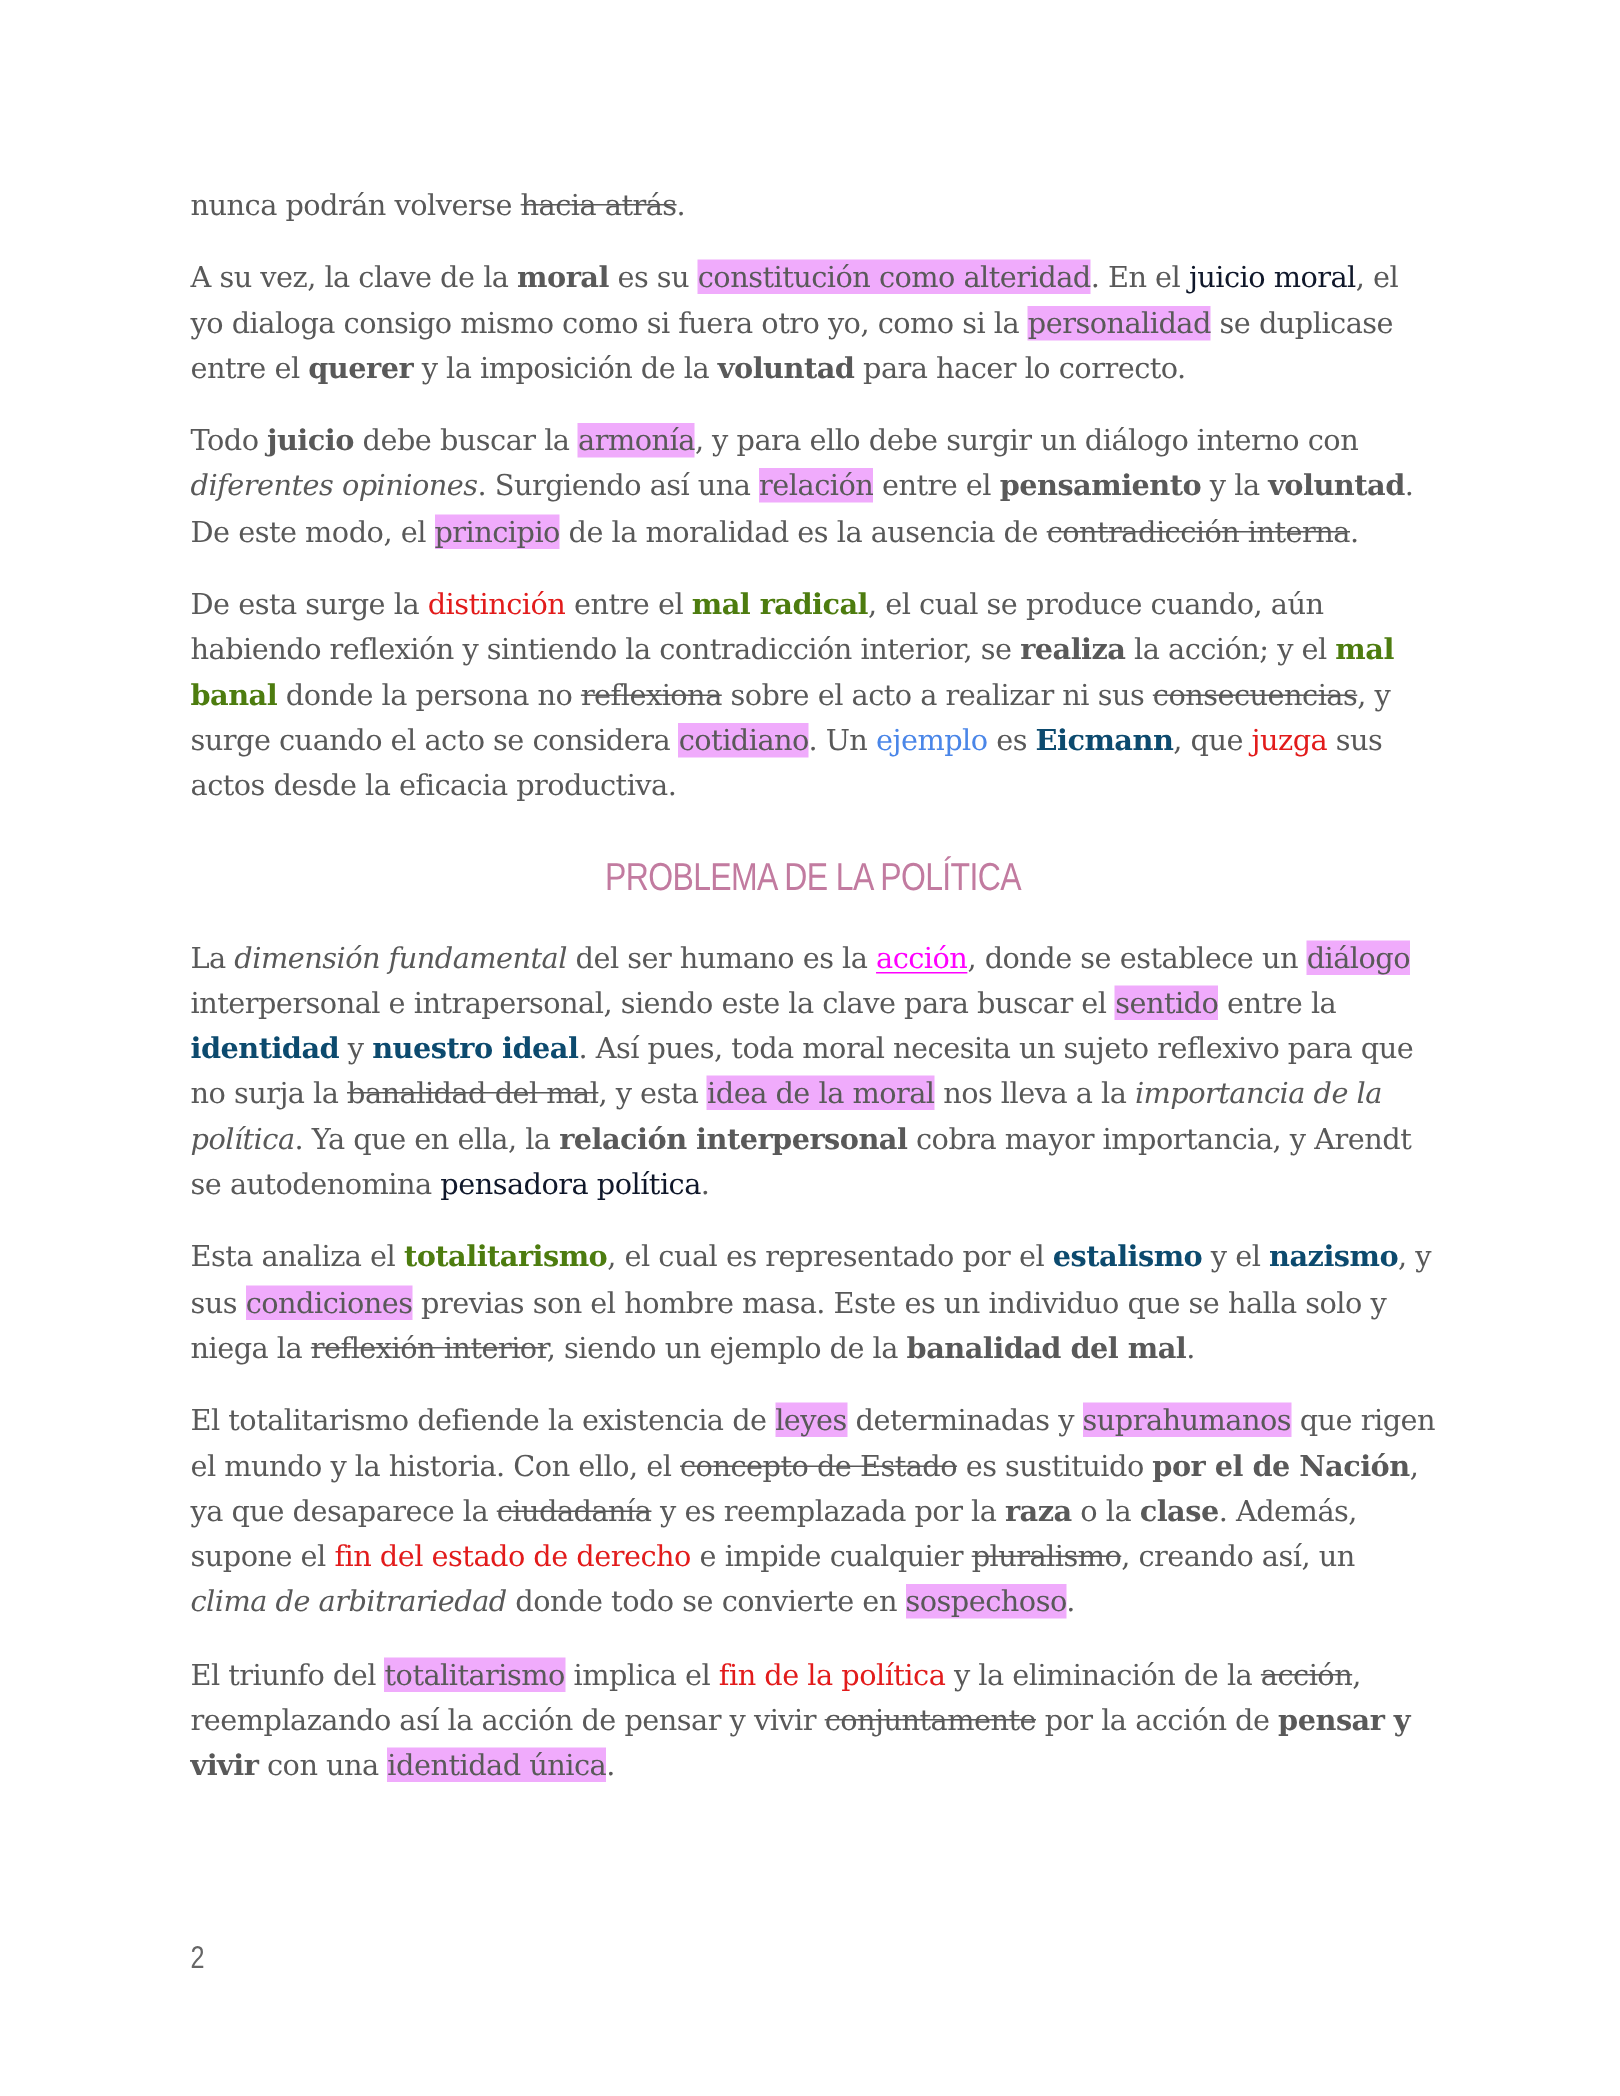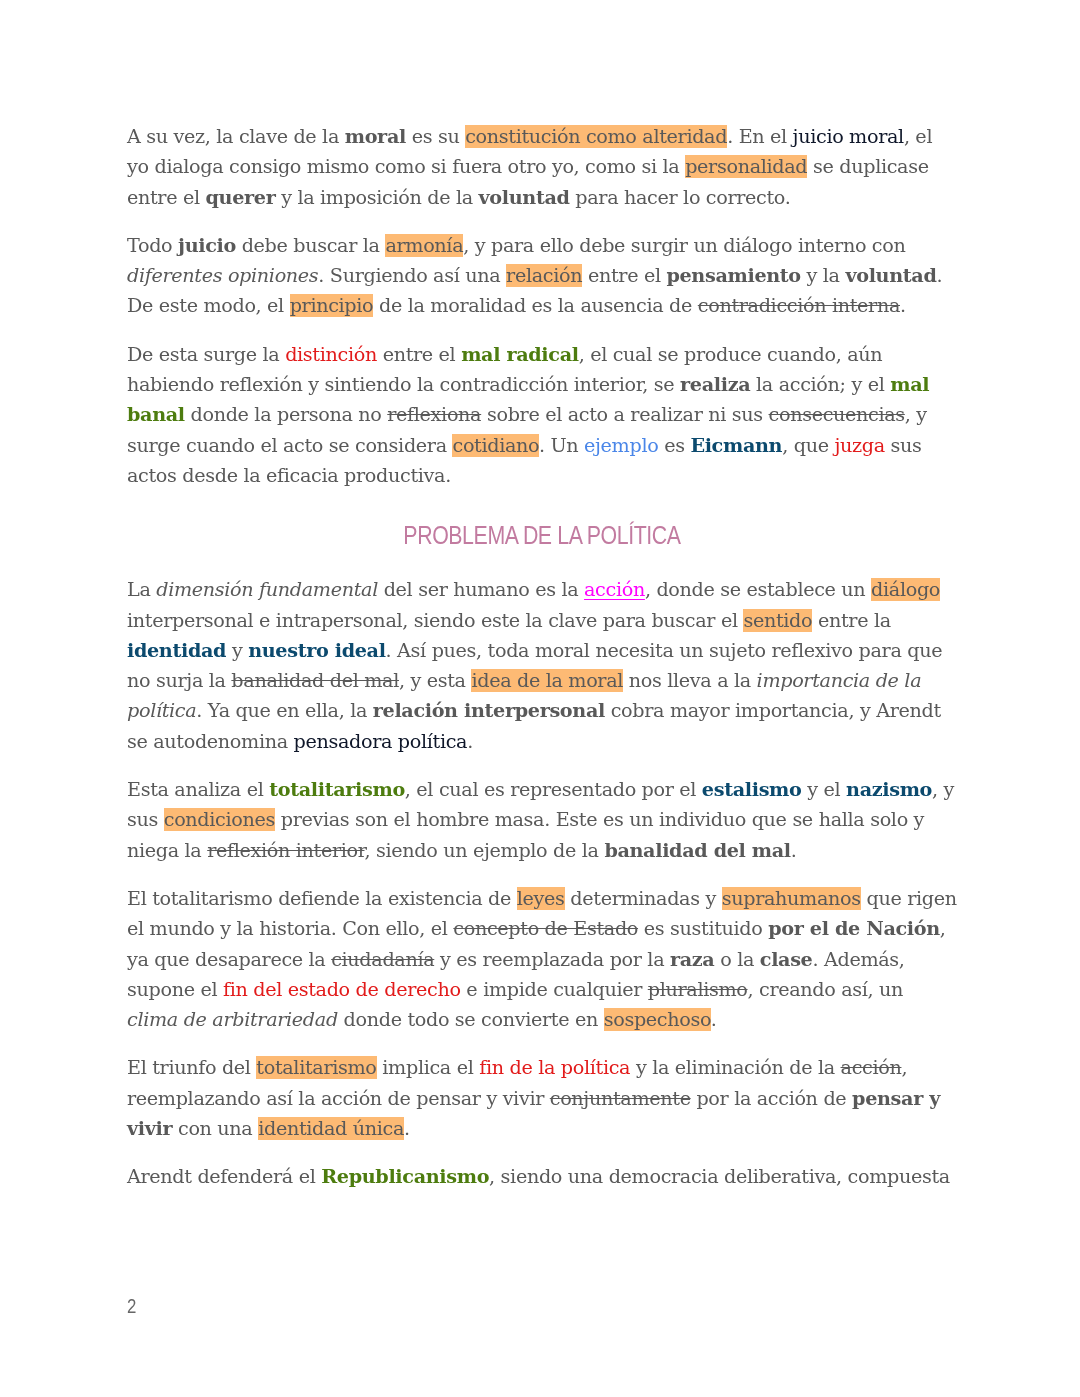--- a/index.html
+++ b/index.html
@@ -6,43 +6,43 @@
   body { width: 1080px; height: 1397px; position: relative; overflow: hidden; }
   .page { position: absolute; left: 127px; top: 122px; width: 830px;
     font-family: "DejaVu Serif", "Liberation Serif", serif; font-size: 19.2px;
     line-height: 30.3px; color: #595959; letter-spacing: -0.35px; word-spacing: 0px; }
   p { margin: 0 0 18px 0; }
   .b { font-weight: bold; }
   .bk { font-weight: bold; color: #0c4a6e; }
   .i { font-style: italic; }
   .u { text-decoration-thickness: 1px; text-underline-offset: 3px; }
   .s { text-decoration: line-through; }
-  .hl { background: #fdba74; }
+  .hl { background: #f0abfc; }
   .mag { color: #0f172a; }
   .magb { color: #4d7c0f; font-weight: bold; }
   .red { color: #e21b1b; }
   .blue { color: #4a86e8; margin-top: 28px; }
   .magu { color: #ff00ff; text-decoration: underline; text-decoration-thickness: 1px; text-underline-offset: 3px; }
   h2 { margin: 24px 0 20px 0; text-align: center; font-family: "Liberation Sans", "DejaVu Sans", sans-serif;
     font-weight: normal; font-size: 26px; color: #c27ba0; letter-spacing: -0.5px; transform: scaleX(0.82);
     line-height: 40px; }
   .pagenum { position: absolute; left: 127px; top: 1294px; font-family: "Liberation Sans", "DejaVu Sans", sans-serif;
     font-size: 21px; color: #666666; transform: scaleX(0.8); transform-origin: left; }
 </style>
 </head>
 <body>
 
 <div class="page">
   <div id="section1">
+      <p><span>nunca podrán volverse </span><span class="s">hacia atrás</span><span>.</span></p>
       <p><span>A su vez, la clave de la </span><span class="b">moral</span><span> es su </span><span class="hl">constitución como alteridad</span><span>. En el </span><span class="mag">juicio moral</span><span>, el yo </span><span class="u">dialoga</span><span> consigo mismo como si </span><span class="u">fuera otro yo</span><span>, como si la </span><span class="hl">personalidad</span><span> se </span><span class="u">duplicase</span><span> entre el </span><span class="b">querer</span><span> y la imposición de la </span><span class="b">voluntad</span><span> para hacer lo </span><span class="u">correcto</span><span>.</span></p>
       <p><span>Todo </span><span class="b">juicio</span><span> debe buscar la </span><span class="hl">armonía</span><span>, y para ello debe surgir un </span><span class="u">diálogo interno</span><span> con </span><span class="i">diferentes opiniones</span><span>. Surgiendo así una </span><span class="hl">relación</span><span> entre el </span><span class="b">pensamiento</span><span> y la </span><span class="b">voluntad</span><span>. De este modo, el </span><span class="hl">principio</span><span> de la moralidad es la ausencia de </span><span class="s">contradicción interna</span><span>.</span></p>
       <p><span>De esta surge la </span><span class="red">distinción</span><span> entre el </span><span class="magb">mal radical</span><span>, el cual se produce cuando, aún habiendo </span><span class="u">reflexión</span><span> y sintiendo la </span><span class="u">contradicción</span><span> interior, se </span><span class="b">realiza</span><span> la acción; y el </span><span class="magb">mal banal</span><span> donde la persona no </span><span class="s">reflexiona</span><span> sobre el acto a realizar ni sus </span><span class="s">consecuencias</span><span>, y surge cuando el acto se considera </span><span class="hl">cotidiano</span><span>. Un </span><span class="blue">ejemplo</span><span> es </span><span class="bk">Eicmann</span><span>, que </span><span class="red">juzga</span><span> sus actos desde la </span><span class="u">eficacia productiva</span><span>.</span></p>
     </div>
   <h2>PROBLEMA DE LA POLÍTICA</h2>
   <div id="section2">
       <p><span>La </span><span class="i">dimensión fundamental</span><span> del ser humano es la </span><span class="magu">acción</span><span>, donde se establece un </span><span class="hl">diálogo</span><span> </span><span class="u">interpersonal</span><span> e </span><span class="u">intrapersonal</span><span>, siendo este la clave para buscar el </span><span class="hl">sentido</span><span> entre la </span><span class="bk">identidad</span><span> y </span><span class="bk">nuestro ideal</span><span>. Así pues, toda moral necesita un </span><span class="u">sujeto reflexivo</span><span> para que no surja la </span><span class="s">banalidad del mal</span><span>, y esta </span><span class="hl">idea de la moral</span><span> nos lleva a la </span><span class="i">importancia de la política</span><span>. Ya que en ella, la </span><span class="b">relación interpersonal</span><span> cobra mayor </span><span class="u">importancia</span><span>, y Arendt se autodenomina </span><span class="mag">pensadora política</span><span>.</span></p>
       <p><span>Esta analiza el </span><span class="magb">totalitarismo</span><span>, el cual es representado por el </span><span class="bk">estalismo</span><span> y el </span><span class="bk">nazismo</span><span>, y sus </span><span class="hl">condiciones</span><span> previas son el </span><span class="u">hombre masa</span><span>. Este es un individuo que se </span><span class="u">halla solo</span><span> y niega la </span><span class="s">reflexión interior</span><span>, siendo un ejemplo de la </span><span class="b">banalidad del mal</span><span>.</span></p>
       <p><span>El totalitarismo defiende la existencia de </span><span class="hl">leyes</span><span> determinadas y </span><span class="hl">suprahumanos</span><span> que rigen el </span><span class="u">mundo</span><span> y la </span><span class="u">historia</span><span>. Con ello, el </span><span class="s">concepto de Estado</span><span> es sustituido </span><span class="b">por el de Nación</span><span>, ya que desaparece la </span><span class="s">ciudadanía</span><span> y es reemplazada por la </span><span class="b">raza</span><span> o la </span><span class="b">clase</span><span>. Además, supone el </span><span class="red">fin del estado de derecho</span><span> e impide cualquier </span><span class="s">pluralismo</span><span>, creando así, un </span><span class="i">clima de arbitrariedad</span><span> donde todo se convierte en </span><span class="hl">sospechoso</span><span>.</span></p>
       <p><span>El triunfo del </span><span class="hl">totalitarismo</span><span> implica el </span><span class="red">fin de la política</span><span> y la eliminación de la </span><span class="s">acción</span><span>, reemplazando así la acción de pensar y vivir </span><span class="s">conjuntamente</span><span> por la acción de </span><span class="b">pensar y vivir</span><span> con una </span><span class="hl">identidad única</span><span>.</span></p>
-      <p><span>Arendt defenderá el </span><span class="magb">Republicanismo</span><span>, siendo una </span><span class="u">democracia deliberativa</span><span>, compuesta</span></p>
     </div>
 </div>
 <div class="pagenum">2</div>
 
 </body></html>

